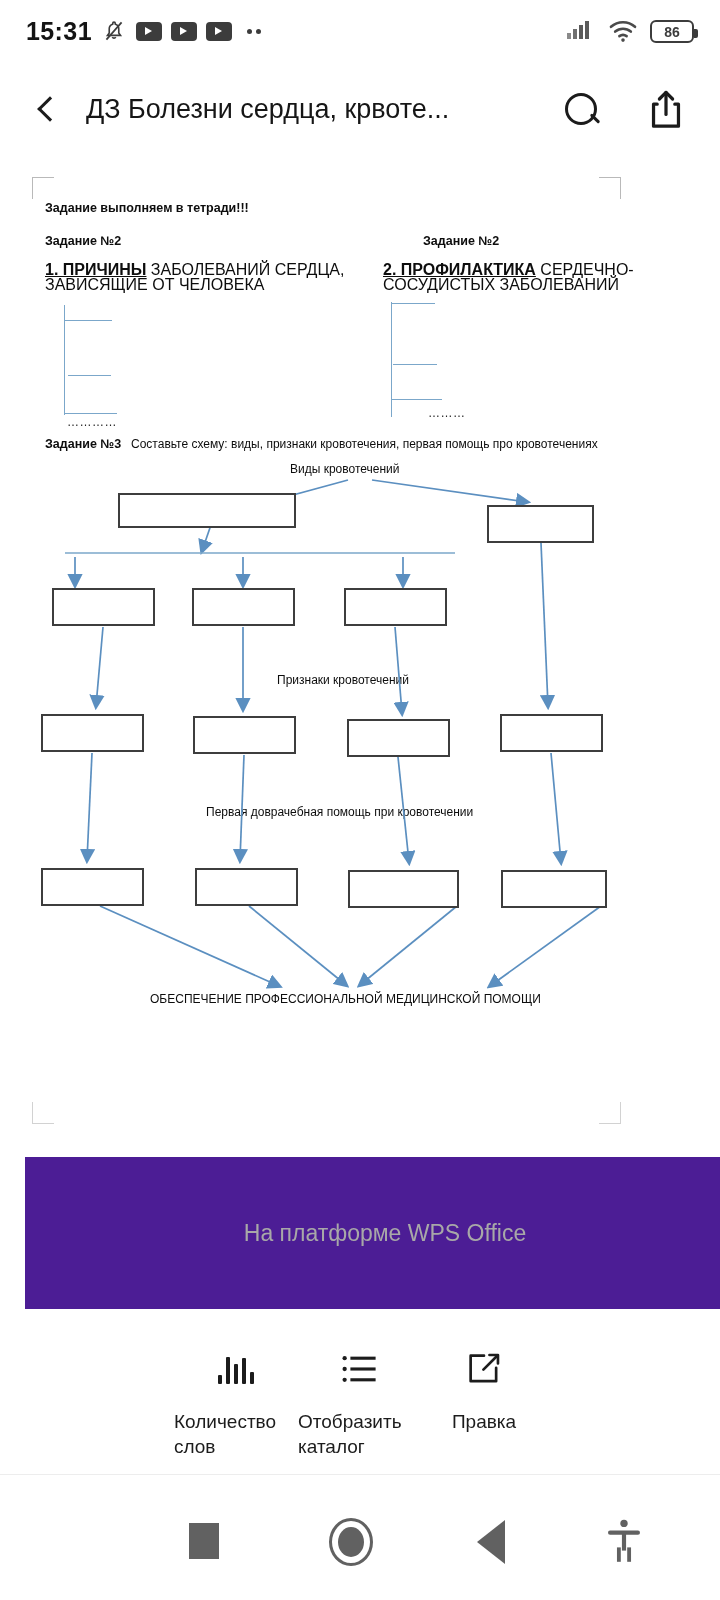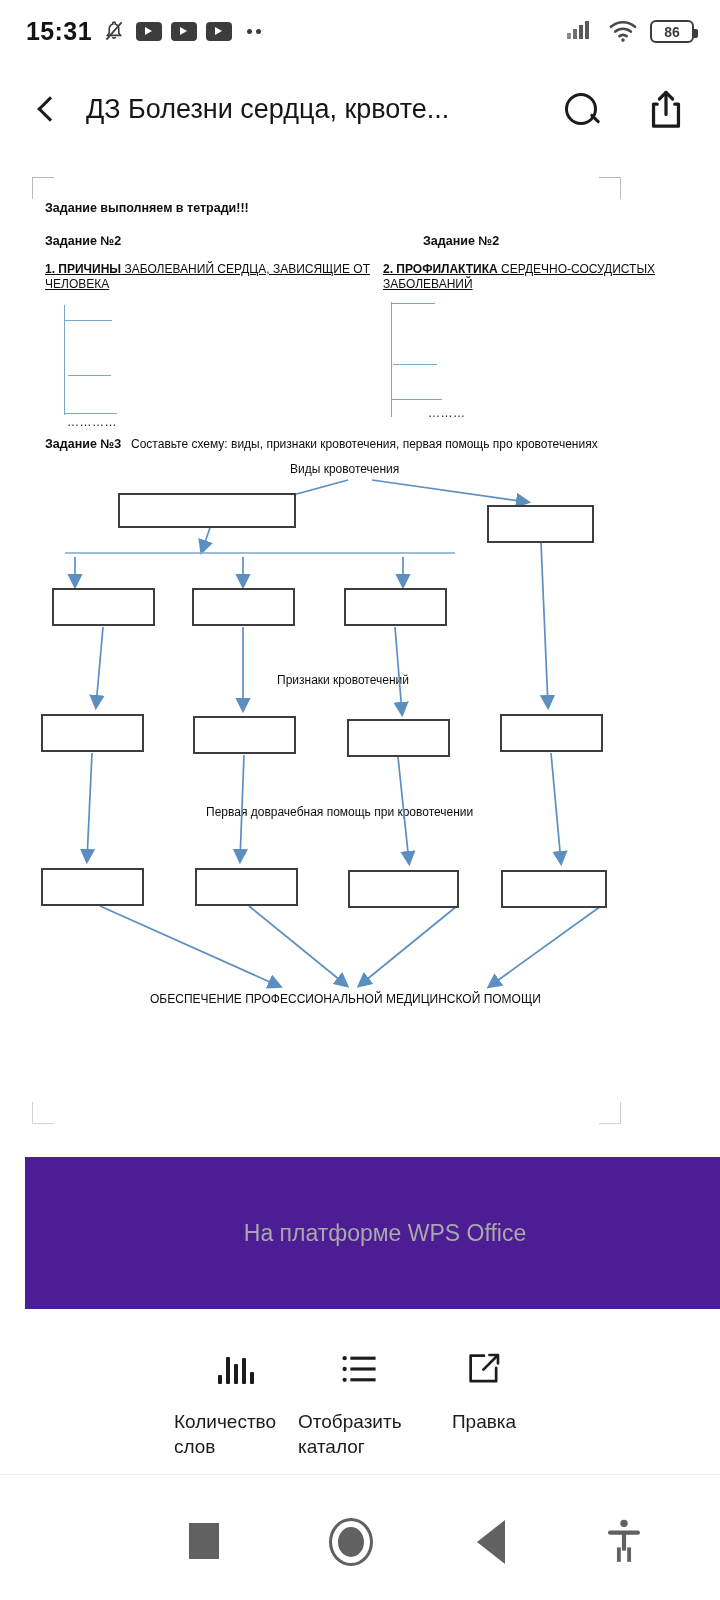--- a/index.html
+++ b/index.html
@@ -46,21 +46,21 @@
   .crop{ position:absolute; width:22px; height:22px; }
   .crop.tl{ left:32px;  top:20px;  border-left:1.6px solid #b9b9b9; border-top:1.6px solid #b9b9b9; }
   .crop.tr{ right:43px; top:20px;  border-right:1.6px solid #b9b9b9; border-top:1.6px solid #b9b9b9; }
   .crop.bl{ left:32px;  top:945px; border-left:1.6px solid #d2d2d2; border-bottom:1.6px solid #d2d2d2; }
   .crop.br{ right:43px; top:945px; border-right:1.6px solid #d2d2d2; border-bottom:1.6px solid #d2d2d2; }
 
   .doc{ position:absolute; left:0; top:0; width:720px; height:1000px;
         font-family:"Liberation Sans", sans-serif; color:#0d0d0d; }
   .t-hdr{ position:absolute; font-size:12.5px; font-weight:bold; }
   .t-sub{ position:absolute; font-size:12.5px; font-weight:bold; }
-  .t-cap{ position:absolute; font-size:12px; line-height:15px;text-decoration:underline; }
+  .t-cap{ position:absolute; font-size:16px; line-height:15px; }
   .t-capb{ font-weight:bold; text-decoration:underline; }
   .t-small{ position:absolute; font-size:12px; }
   .dotline{ position:absolute; font-size:12px; color:#222; letter-spacing:.5px; }
 
   
   .bl-v{ position:absolute; width:1.4px; background:#7ba7ca; }
   .bl-h{ position:absolute; height:1.4px; background:#7ba7ca; }
 
   
   .dbox{ position:absolute; border:2px solid #3d3d3d; background:#fff; }
@@ -186,21 +186,21 @@
 
     <div class="bl-v" style="left:391px; top:145px; height:115px;"></div>
     <div class="bl-h" style="left:391px; top:146px; width:44px;"></div>
     <div class="bl-h" style="left:393px; top:207px; width:44px;"></div>
     <div class="bl-h" style="left:392px; top:242px; width:50px;"></div>
     <div class="dotline" style="left:428px; top:249px;">………</div>
 
     <div class="t-sub" style="left:45px; top:280px;">Задание №3</div>
     <div class="t-small" style="left:131px; top:280px;">Составьте схему: виды, признаки кровотечения, первая помощь про кровотечениях</div>
 
-    <div class="t-small" style="left:290px; top:305px;">Виды кровотечения</div>
+    <div class="t-small" style="left:290px; top:305px;">Виды кровотечений</div>
     <div class="t-small" style="left:277px; top:516px;">Признаки кровотечений</div>
     <div class="t-small" style="left:206px; top:648px;">Первая доврачебная помощь при кровотечении</div>
     <div class="t-small" style="left:150px; top:835px;">ОБЕСПЕЧЕНИЕ ПРОФЕССИОНАЛЬНОЙ МЕДИЦИНСКОЙ ПОМОЩИ</div>
 
     <svg class="diag-svg" viewBox="0 0 720 1000">
       <defs>
         <marker id="ah" markerWidth="9" markerHeight="9" refX="6.5" refY="4.5" orient="auto">
           <path d="M0,0 L9,4.5 L0,9 z" fill="#5b8fc0"></path>
         </marker>
       </defs>

